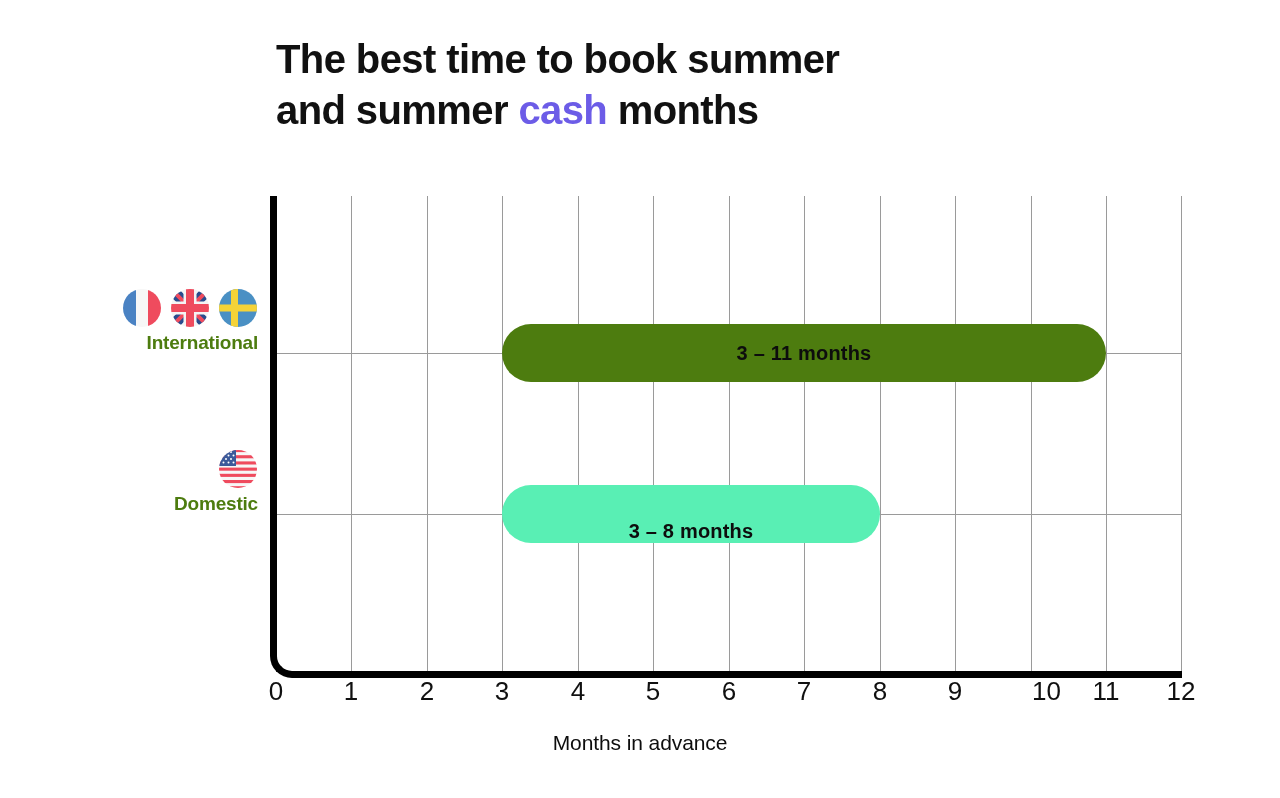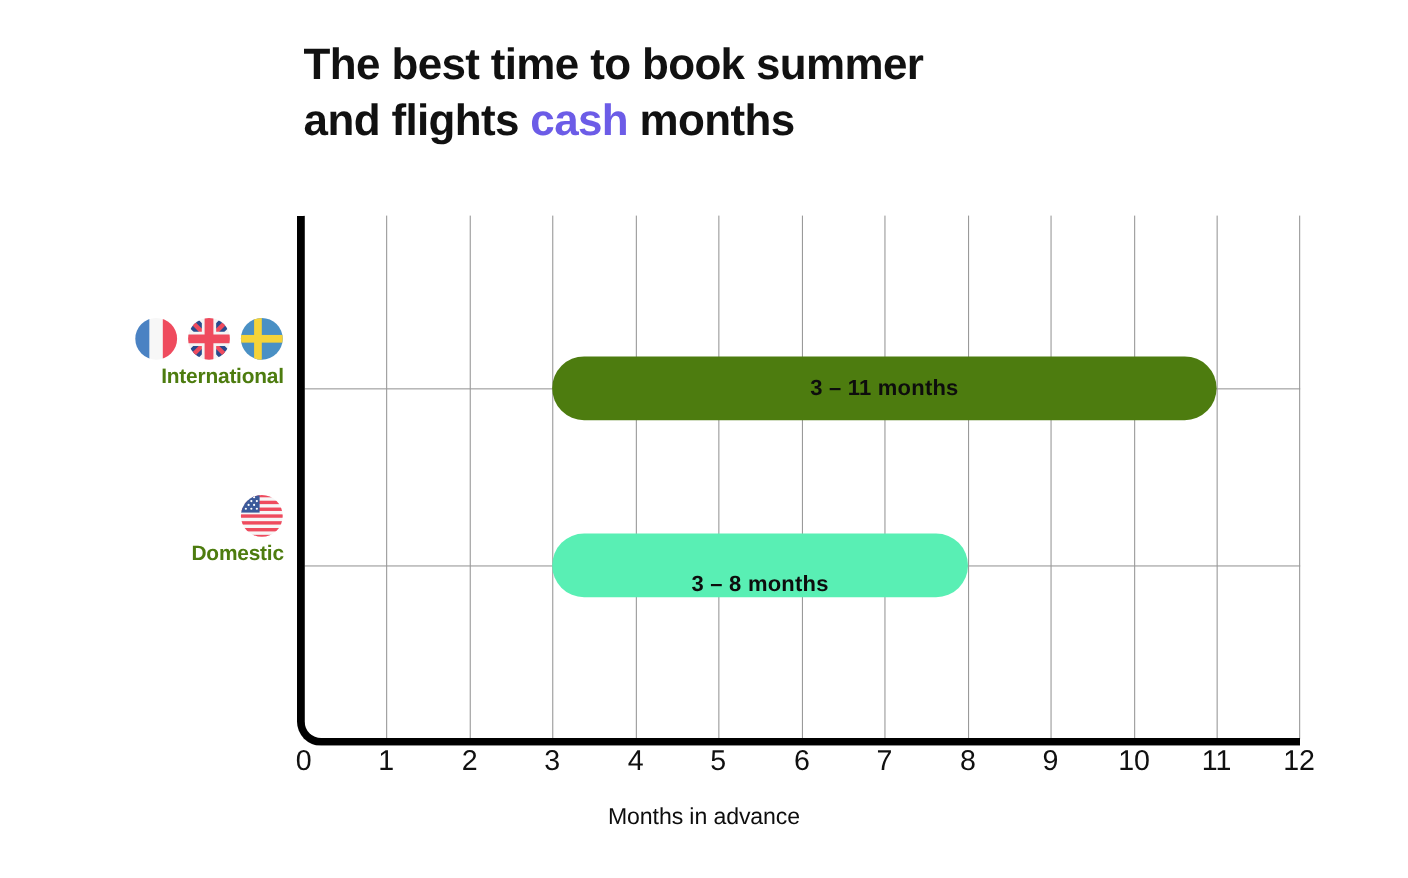--- a/index.html
+++ b/index.html
@@ -120,21 +120,21 @@
     font-weight: normal;
     color: #0d0d0d;
     letter-spacing: -0.1px;
   }
 </style>
 </head>
 <body>
 
 <div class="title">
   <span>The best time to book summer</span><br>
-  <span>and flights </span><span class="accent">cash</span><span> months</span>
+  <span>and summer </span><span class="accent">cash</span><span> months</span>
 </div>
 
 <div class="chart">
 
   <div class="plot">
 
     <div class="gridline-v" style="left:0px;"></div>
     <div class="gridline-v" style="left:75px;"></div>
     <div class="gridline-v" style="left:151px;"></div>
     <div class="gridline-v" style="left:226px;"></div>
@@ -253,18 +253,18 @@
   <div class="xtick" style="left:276px;">0</div>
   <div class="xtick" style="left:351px;">1</div>
   <div class="xtick" style="left:427px;">2</div>
   <div class="xtick" style="left:502px;">3</div>
   <div class="xtick" style="left:578px;">4</div>
   <div class="xtick" style="left:653px;">5</div>
   <div class="xtick" style="left:729px;">6</div>
   <div class="xtick" style="left:804px;">7</div>
   <div class="xtick" style="left:880px;">8</div>
   <div class="xtick" style="left:955px;">9</div>
-  <div class="xtick" style="left:1031px;">10</div>
+  <div class="xtick" style="left:1031px;text-align:right;">10</div>
   <div class="xtick" style="left:1106px;">11</div>
   <div class="xtick" style="left:1181px;">12</div>
 
   <div class="xaxis-title">Months in advance</div>
 </div>
 
 </body></html>

